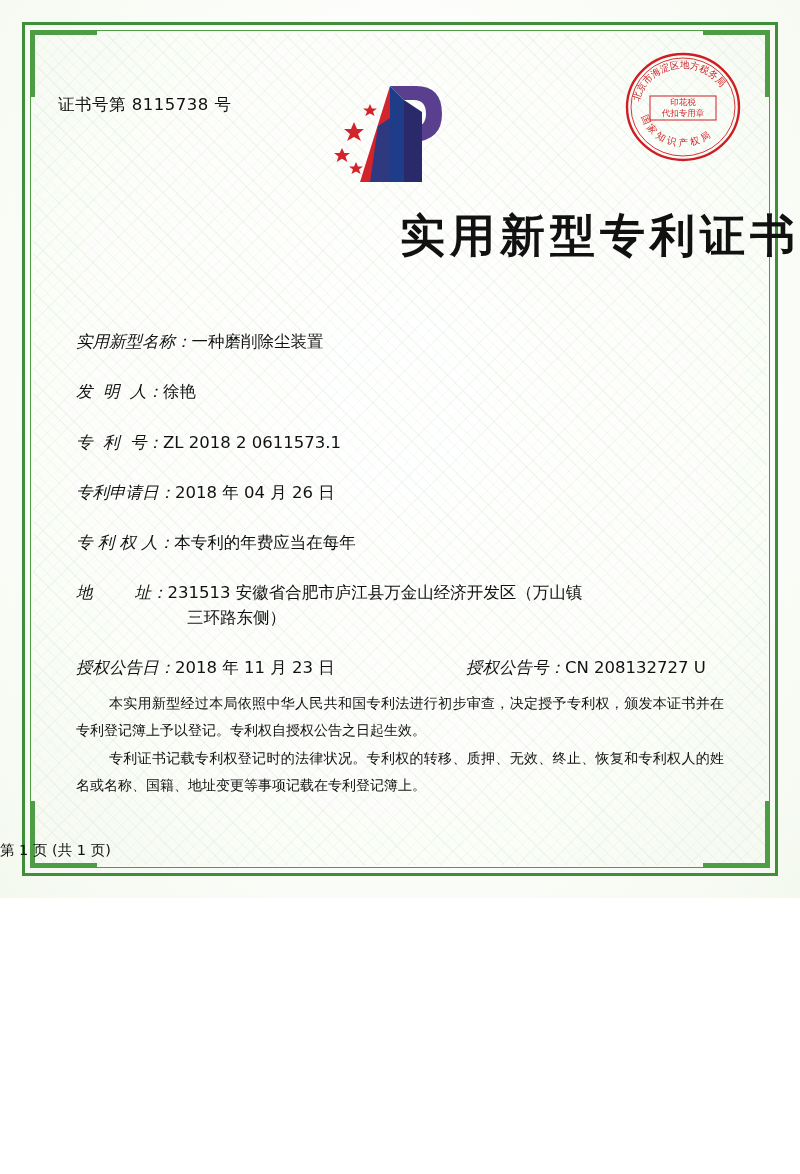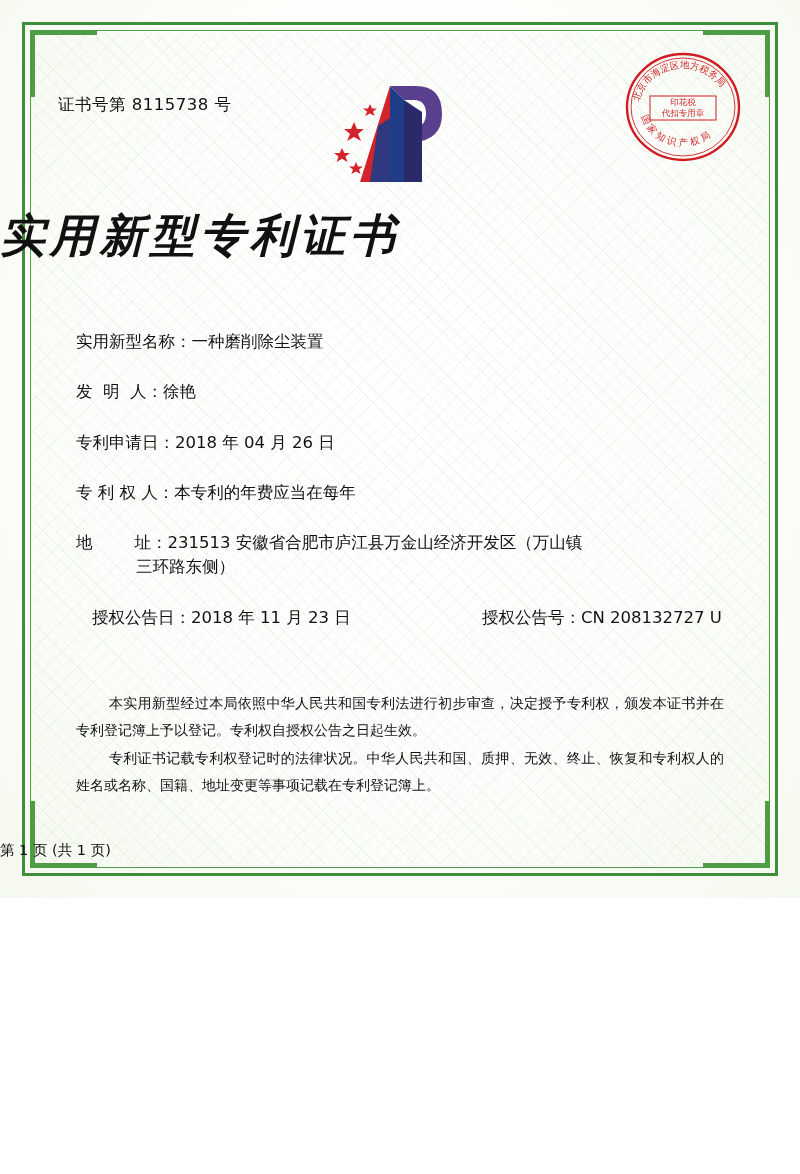--- a/index.html
+++ b/index.html
@@ -83,58 +83,56 @@
     top: 48px;
     width: 118px;
     height: 118px;
   }
 
   .title {
     position: absolute;
     top: 206px;
     left: 0;
     width: 100%;
-    text-align: left;
+    text-align: right;
     font-size: 45px;
     font-weight: bold;
     letter-spacing: 5px;
     color: #111;
     font-family: "DejaVu Serif", "Liberation Serif", serif;
-    font-style: italic;
   }
 
   .fields {
     position: absolute;
     left: 76px;
     top: 330px;
     width: 650px;
     font-size: 16.5px;
     color: #111;
   }
   .field-row {
     margin-bottom: 25.5px;
     line-height: 1.5;
     position: relative;
   }
   .field-label {
     display: inline-block;
     white-space: pre;
+    font-style: italic;
   }
   .field-value {
     display: inline;
     text-align: center;
   }
   .field-value2 {
     display: block;
-    margin-left: 60px;
-    font-family: Liberation Mono, monospace;
+    margin-left: 111px;
   }
   .pub-row {
     position: relative;
-    margin-left: 16px;
   }
   .pub-right {
     position: absolute;
     left: 390px;
     top: 0;
   }
 
   .paragraphs {
     position: absolute;
     left: 76px;
@@ -261,40 +259,43 @@
     <div class="title">实用新型专利证书</div>
 
     <div class="fields">
       <div class="field-row">
         <span class="field-label">实用新型名称：</span><span class="field-value">一种磨削除尘装置</span>
       </div>
       <div class="field-row">
         <span class="field-label">发  明  人：</span><span class="field-value">徐艳</span>
       </div>
       <div class="field-row">
+        <span class="field-label">专  利  号：</span><span class="field-value">ZL 2018 2 0611573.1</span>
+      </div>
+      <div class="field-row">
         <span class="field-label">专利申请日：</span><span class="field-value">2018 年 04 月 26 日</span>
       </div>
       <div class="field-row">
         <span class="field-label">专 利 权 人：</span><span class="field-value">本专利的年费应当在每年</span>
       </div>
       <div class="field-row">
         <span class="field-label">地        址：</span><span class="field-value">231513 安徽省合肥市庐江县万金山经济开发区（万山镇</span>
         <span class="field-value2">三环路东侧）</span>
       </div>
       <div class="field-row pub-row">
         <span class="field-label">授权公告日：</span><span class="field-value">2018 年 11 月 23 日</span>
         <span class="pub-right">
           <span class="field-label">授权公告号：</span><span class="field-value">CN 208132727 U</span>
         </span>
       </div>
     </div>
 
     <div class="paragraphs">
       <p>本实用新型经过本局依照中华人民共和国专利法进行初步审查，决定授予专利权，颁发本证书并在专利登记簿上予以登记。专利权自授权公告之日起生效。</p>
-      <p>专利证书记载专利权登记时的法律状况。中华人民共和国、质押、无效、终止、恢复和专利权人的姓名或名称、国籍、地址变更等事项记载在专利登记簿上。</p>
+      <p>专利证书记载专利权登记时的法律状况。专利权的转移、质押、无效、终止、恢复和专利权人的姓名或名称、国籍、地址变更等事项记载在专利登记簿上。</p>
     </div>
 
     <div class="barcode">
       <svg viewBox="0 0 270 30" width="270" height="30" preserveAspectRatio="none">
         <g fill="#111">
           <rect x="0" y="0" width="3" height="30"></rect>
             <rect x="5" y="0" width="1" height="30"></rect>
           <rect x="9" y="0" width="2" height="30"></rect>
             <rect x="14" y="0" width="1" height="30"></rect>
           <rect x="17" y="0" width="3" height="30"></rect>

